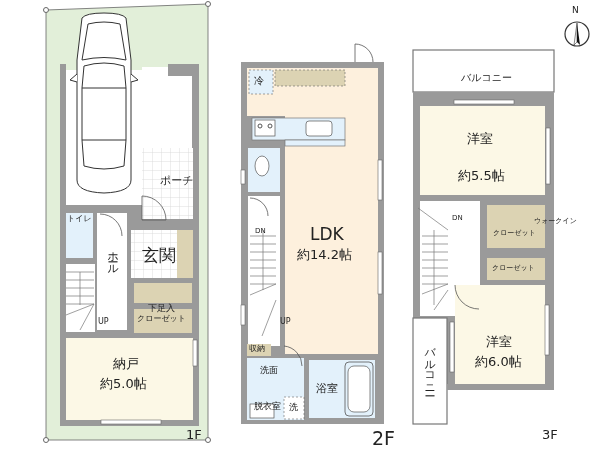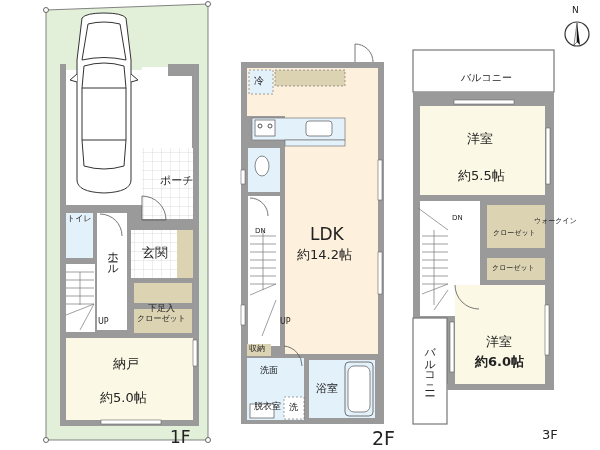--- a/index.html
+++ b/index.html
@@ -176,27 +176,27 @@
     <path d="M0 -11 L-3 11 L0 8 Z" fill="#fff" stroke="#333" stroke-width="0.6"></path>
     <path d="M0 -11 L3 11 L0 8 Z" fill="#111"></path>
   </g>
 </svg>
 
 <span class="lbl" style="left:572px;top:6px;font-size:9px;">N</span>
 
 <span class="lbl" style="left:160px;top:175px;font-size:11px;">ポーチ</span>
 <span class="lbl" style="left:67px;top:215px;font-size:8px;">トイレ</span>
 <span class="lbl vert" style="left:106px;top:244px;font-size:11px;">ホール</span>
-<span class="lbl" style="left:142px;top:246px;font-size:13px;">玄関</span>
+<span class="lbl" style="left:142px;top:246px;font-size:17px;">玄関</span>
 <span class="lbl" style="left:148px;top:287px;font-size:9px;margin-top:17px;">下足入</span>
 <span class="lbl" style="left:137px;top:315px;font-size:8px;">クローゼット</span>
 <span class="lbl" style="left:98px;top:318px;font-size:8px;">UP</span>
 <span class="lbl" style="left:113px;top:357px;font-size:13px;">納戸</span>
-<span class="lbl" style="left:100px;top:391px;font-size:13px;">約5.0帖</span>
-<span class="lbl" style="left:170px;top:428px;font-size:17px;">1F</span>
+<span class="lbl" style="left:100px;top:377px;font-size:13px;">約5.0帖</span>
+<span class="lbl" style="left:186px;top:428px;font-size:13px;">1F</span>
 
 <span class="lbl" style="left:254px;top:75px;font-size:10px;">冷</span>
 <span class="lbl" style="left:255px;top:228px;font-size:7px;">DN</span>
 <span class="lbl" style="left:310px;top:225px;font-size:17px;">LDK</span>
 <span class="lbl" style="left:297px;top:248px;font-size:13px;">約14.2帖</span>
 <span class="lbl" style="left:280px;top:318px;font-size:8px;">UP</span>
 <span class="lbl" style="left:249px;top:345px;font-size:8px;">収納</span>
 <span class="lbl" style="left:260px;top:366px;font-size:9px;">洗面</span>
 <span class="lbl" style="left:254px;top:378px;font-size:9px;margin-top:24px;">脱衣室</span>
 <span class="lbl" style="left:289px;top:403px;font-size:9px;">洗</span>
@@ -204,15 +204,15 @@
 <span class="lbl" style="left:372px;top:428px;font-size:19px;">2F</span>
 
 <span class="lbl" style="left:461px;top:72px;font-size:10px;">バルコニー</span>
 <span class="lbl" style="left:467px;top:132px;font-size:13px;">洋室</span>
 <span class="lbl" style="left:458px;top:152px;font-size:13px;margin-top:17px;">約5.5帖</span>
 <span class="lbl" style="left:452px;top:215px;font-size:7px;">DN</span>
 <span class="lbl" style="left:495px;top:218px;font-size:7px;margin-left:39px;">ウォークイン</span>
 <span class="lbl" style="left:493px;top:230px;font-size:7px;">クローゼット</span>
 <span class="lbl" style="left:492px;top:265px;font-size:7px;">クローゼット</span>
 <span class="lbl" style="left:486px;top:335px;font-size:13px;">洋室</span>
-<span class="lbl" style="left:475px;top:355px;font-size:13px;font-weight:bold;">約6.0帖</span>
+<span class="lbl" style="left:475px;top:355px;font-size:13px;">約6.0帖</span>
 <span class="lbl vert" style="left:423px;top:340px;font-size:11px;">バルコニー</span>
 <span class="lbl" style="left:542px;top:428px;font-size:13px;">3F</span>
 
 </body></html>

